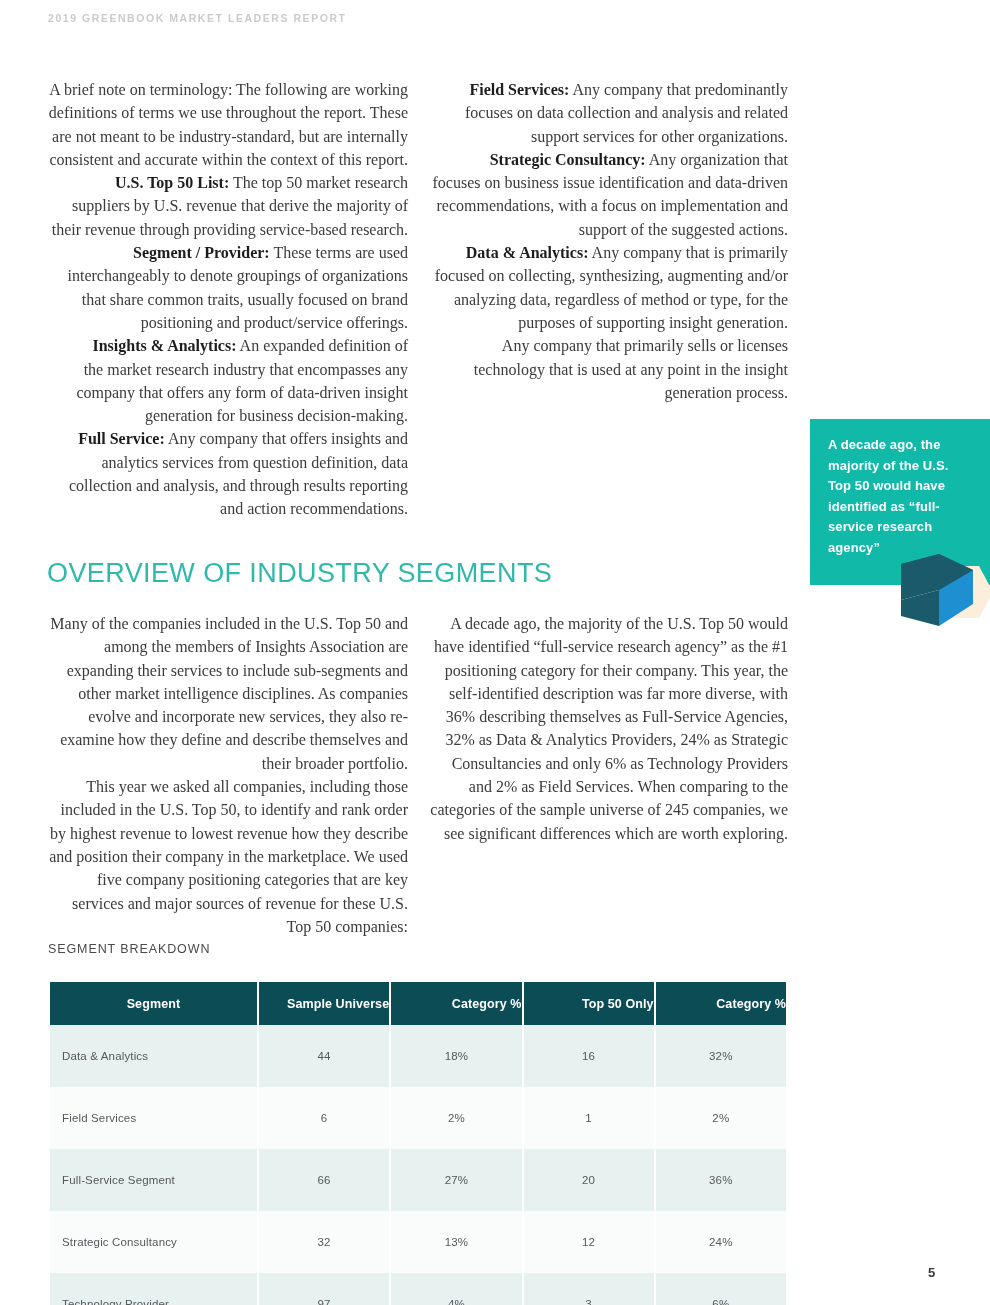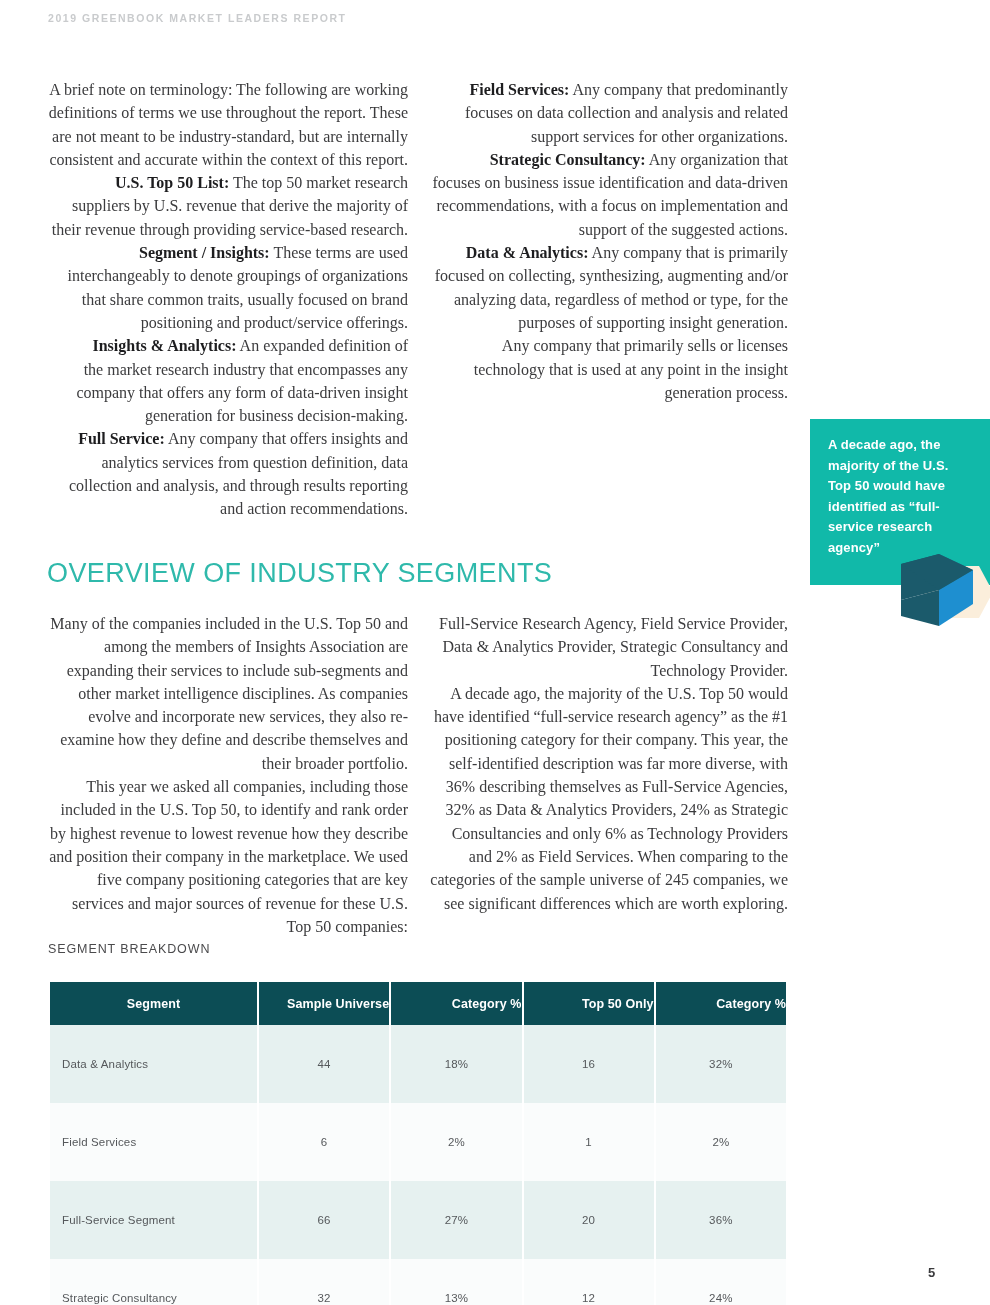--- a/index.html
+++ b/index.html
@@ -124,21 +124,21 @@
     padding: 0;
   }
   .seg-table th.seg-col {
     text-align: center;
   }
   .seg-table td {
     font-size: 11.5px;
     color: #55585b;
     height: 54px;
     text-align: center;
-    padding: 12px;
+    padding: 4px;
     letter-spacing: 0.15px;
   }
   .seg-table td.seg-col {
     text-align: left;
     padding-left: 12px;
   }
   .seg-table tbody tr.odd td  { background: #e6f1f0; }
   .seg-table tbody tr.even td { background: #fafcfc; }
 
   
@@ -157,21 +157,21 @@
   }
 </style>
 </head>
 <body>
 
 <div class="running-header">2019 GREENBOOK MARKET LEADERS REPORT</div>
 
 <div class="col col-left">
   <p>A brief note on terminology: The following are working definitions of terms we use throughout the report. These are not meant to be industry-standard, but are internally consistent and accurate within the context of this report.</p>
   <p class="indent"><b>U.S. Top 50 List:</b><span> The top 50 market research suppliers by U.S. revenue that derive the majority of their revenue through providing service-based research.</span></p>
-  <p class="indent"><b>Segment / Insights:</b><span> These terms are used interchangeably to denote groupings of organizations that share common traits, usually focused on brand positioning and product/service offerings.</span></p>
+  <p class="indent"><b>Segment / Provider:</b><span> These terms are used interchangeably to denote groupings of organizations that share common traits, usually focused on brand positioning and product/service offerings.</span></p>
   <p class="indent"><b>Insights &amp; Analytics:</b><span> An expanded definition of the market research industry that encompasses any company that offers any form of data-driven insight generation for business decision-making.</span></p>
   <p class="indent"><b>Full Service:</b><span> Any company that offers insights and analytics services from question definition, data collection and analysis, and through results reporting and action recommendations.</span></p>
 </div>
 
 <div class="col col-right">
   <p><b>Field Services:</b><span> Any company that predominantly focuses on data collection and analysis and related support services for other organizations.</span></p>
   <p class="indent"><b>Strategic Consultancy:</b><span> Any organization that focuses on business issue identification and data-driven recommendations, with a focus on implementation and support of the suggested actions.</span></p>
   <p class="indent"><b>Data &amp; Analytics:</b><span> Any company that is primarily focused on collecting, synthesizing, augmenting and/or analyzing data, regardless of method or type, for the purposes of supporting insight generation.</span></p>
   <p class="indent">Any company that primarily sells or licenses technology that is used at any point in the insight generation process.</p>
 </div>
@@ -190,21 +190,20 @@
 </svg>
 
 <div class="section-heading">OVERVIEW OF INDUSTRY SEGMENTS</div>
 
 <div class="col col-left2">
   <p>Many of the companies included in the U.S. Top 50 and among the members of Insights Association are expanding their services to include sub-segments and other market intelligence disciplines. As companies evolve and incorporate new services, they also re-examine how they define and describe themselves and their broader portfolio.</p>
   <p class="indent">This year we asked all companies, including those included in the U.S. Top 50, to identify and rank order by highest revenue to lowest revenue how they describe and position their company in the marketplace. We used five company positioning categories that are key services and major sources of revenue for these U.S. Top 50 companies:</p>
 </div>
 
 <div class="col col-right2">
-  <p>Full-Service Research Agency, Field Service Provider, Data &amp; Analytics Provider, Strategic Consultancy and Technology Provider.</p>
   <p class="indent">A decade ago, the majority of the U.S. Top 50 would have identified “full-service research agency” as the #1 positioning category for their company. This year, the self-identified description was far more diverse, with 36% describing themselves as Full-Service Agencies, 32% as Data &amp; Analytics Providers, 24% as Strategic Consultancies and only 6% as Technology Providers and 2% as Field Services. When comparing to the categories of the sample universe of 245 companies, we see significant differences which are worth exploring.</p>
 </div>
 
 <div class="table-label">SEGMENT BREAKDOWN</div>
 
 <table class="seg-table">
   <thead>
     <tr>
       <th class="seg-col w-seg">Segment</th>
       <th class="w-num">Sample Universe</th>

